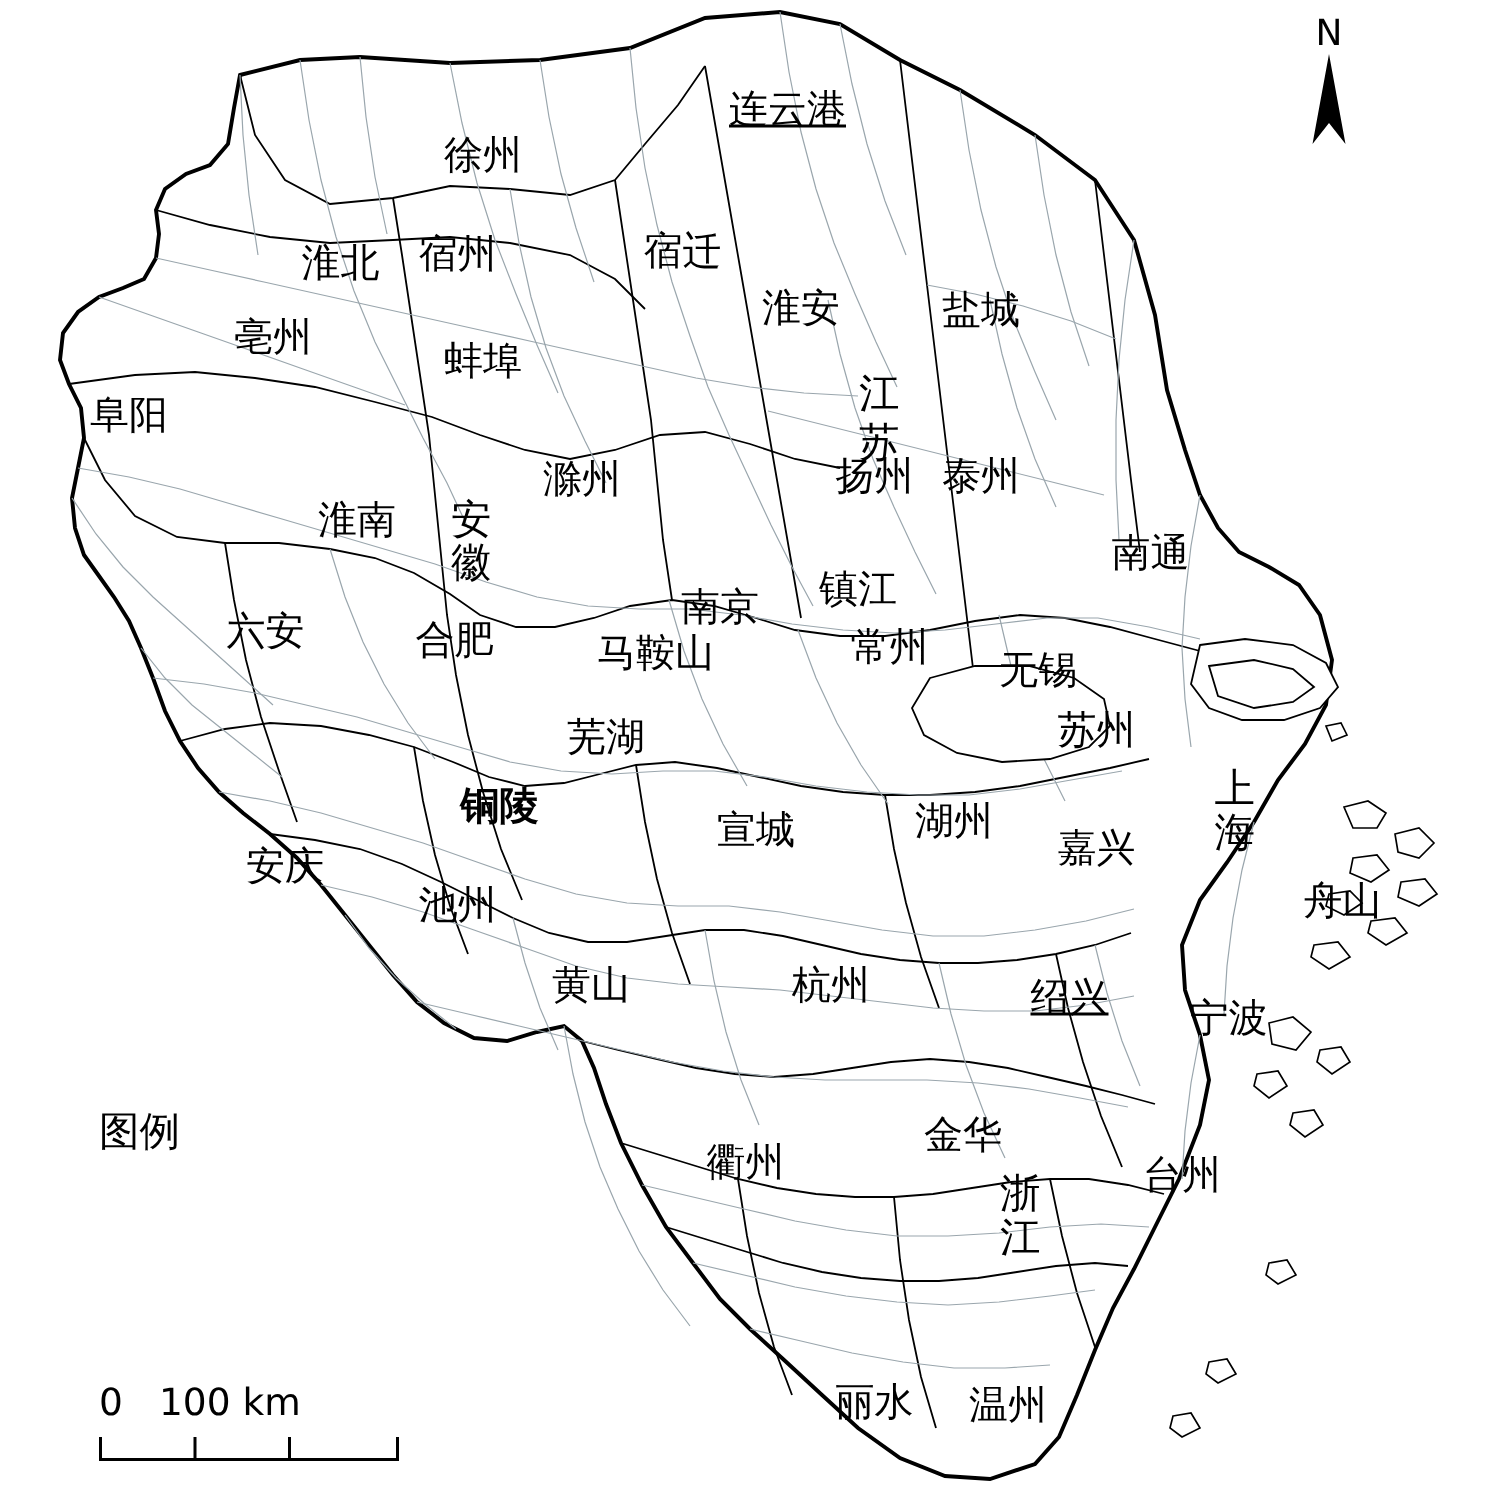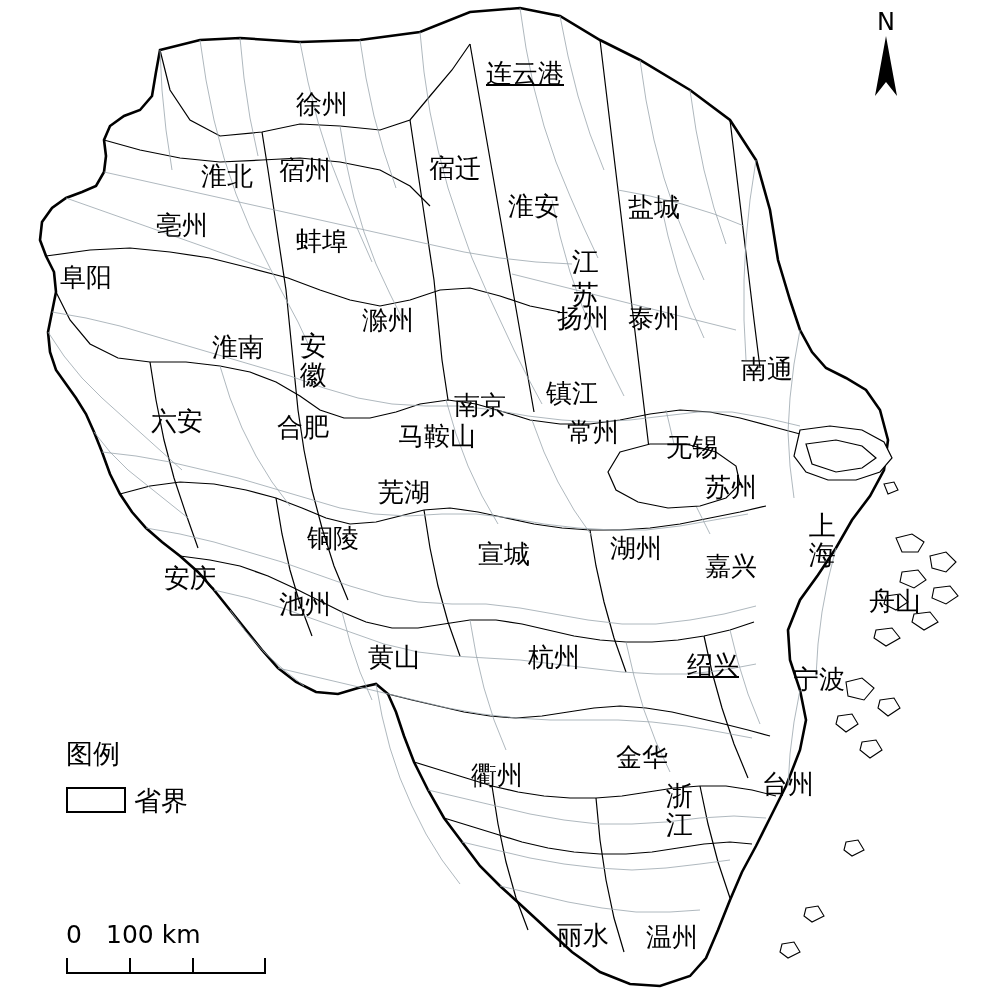--- a/index.html
+++ b/index.html
@@ -285,21 +285,21 @@
   <div class="city-label" style="left:767px; top:369px;">南通</div>
   <div class="city-label" style="left:480px; top:405px;">南京</div>
   <div class="city-label" style="left:572px; top:393px;">镇江</div>
   <div class="city-label" style="left:593px; top:432px;">常州</div>
   <div class="city-label" style="left:303px; top:427px;text-align:right;">合肥</div>
   <div class="city-label" style="left:177px; top:421px;">六安</div>
   <div class="city-label" style="left:437px; top:436px;">马鞍山</div>
   <div class="city-label" style="left:692px; top:447px;">无锡</div>
   <div class="city-label" style="left:731px; top:487px;">苏州</div>
   <div class="city-label" style="left:404px; top:492px;">芜湖</div>
-  <div class="city-label" style="left:333px; top:538px;">铜陵</div>
+  <div class="city-label" style="left:333px; top:538px;font-weight:bold;">铜陵</div>
   <div class="city-label" style="left:504px; top:554px;">宣城</div>
   <div class="city-label" style="left:636px; top:548px;">湖州</div>
   <div class="city-label" style="left:731px; top:566px;">嘉兴</div>
   <div class="city-label" style="left:190px; top:578px;">安庆</div>
   <div class="city-label" style="left:305px; top:604px;">池州</div>
   <div class="city-label" style="left:895px; top:601px;">舟山</div>
   <div class="city-label" style="left:394px; top:657px;">黄山</div>
   <div class="city-label" style="left:554px; top:657px;">杭州</div>
   <div class="city-label" style="left:713px; top:665px;text-decoration:underline;">绍兴</div>
   <div class="city-label" style="left:819px; top:679px;">宁波</div>
@@ -311,24 +311,20 @@
 
   <div id="north-arrow">
     <div class="n-letter">N</div>
     <svg width="26" height="62" viewBox="0 0 26 62">
       <polygon points="13,0 24,60 13,46 2,60" fill="#000000"></polygon>
     </svg>
   </div>
 
   <div id="legend">
     <div class="legend-title">图例</div>
-    <div class="legend-row">
-      <span class="legend-swatch sw-province"></span>
-      <span class="legend-text">省界</span>
-    </div>
   </div>
 
   <div id="scale-bar">
     <div class="scale-labels">
       <span class="scale-zero">0</span>
       <span class="scale-max">100 km</span>
     </div>
     <div class="scale-graphic">
       <span class="tick t0"></span>
       <span class="tick t1"></span>

